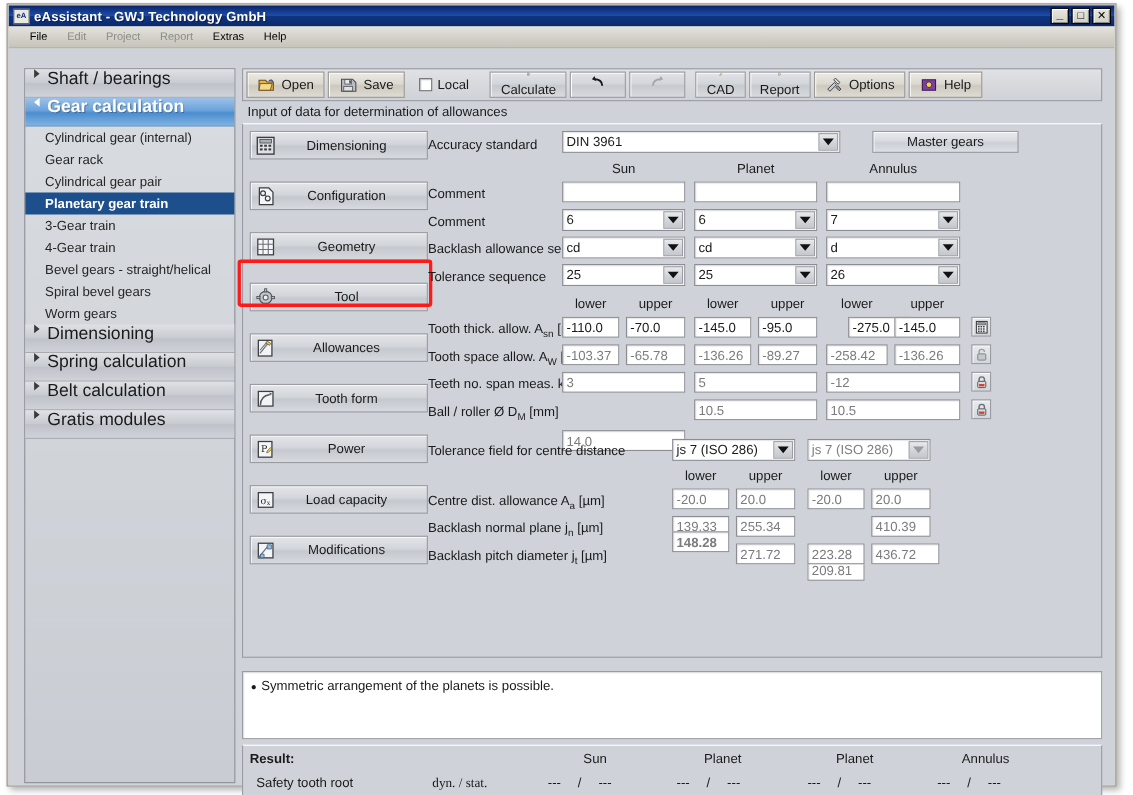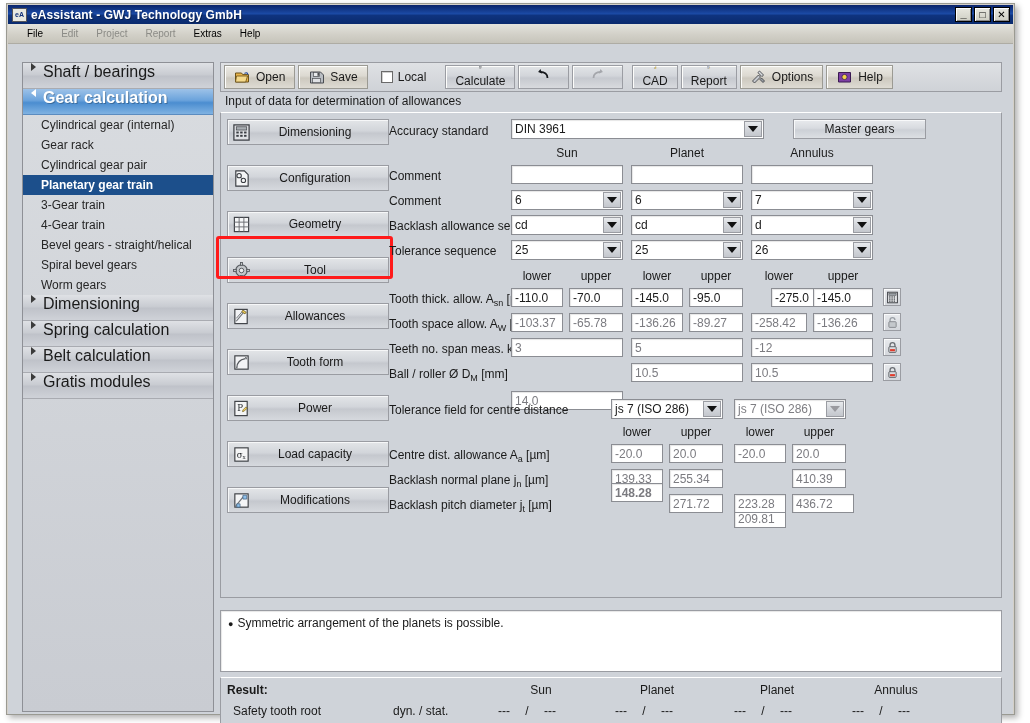--- a/index.html
+++ b/index.html
@@ -757,21 +757,21 @@
 
      <div class="resbox">
        <div class="res-title">Result:</div>
 
        <div class="res-col" style="left:280px;top:5px;width:80px;">Sun</div>
        <div class="res-col" style="left:396px;top:5px;width:80px;">Planet</div>
        <div class="res-col" style="left:516px;top:5px;width:80px;">Planet</div>
        <div class="res-col" style="left:635px;top:5px;width:80px;">Annulus</div>
 
        <div class="res-rowlbl" style="top:26px;">Safety tooth root</div>
-       <div class="res-dyn" style="left:172px;top:26px;">dyn. / stat.</div>
+       <div class="res-dyn" style="left:172px;top:26px;font-family:Liberation Serif, serif;">dyn. / stat.</div>
        <div class="res-cell" style="left:268px;top:26px;width:30px;">---</div>
        <div class="res-cell" style="left:298px;top:26px;width:16px;">/</div>
        <div class="res-cell" style="left:314px;top:26px;width:30px;">---</div>
        <div class="res-cell" style="left:385px;top:26px;width:30px;">---</div>
        <div class="res-cell" style="left:415px;top:26px;width:16px;">/</div>
        <div class="res-cell" style="left:431px;top:26px;width:30px;">---</div>
        <div class="res-cell" style="left:504px;top:26px;width:30px;">---</div>
        <div class="res-cell" style="left:534px;top:26px;width:16px;">/</div>
        <div class="res-cell" style="left:550px;top:26px;width:30px;">---</div>
        <div class="res-cell" style="left:622px;top:26px;width:30px;">---</div>

